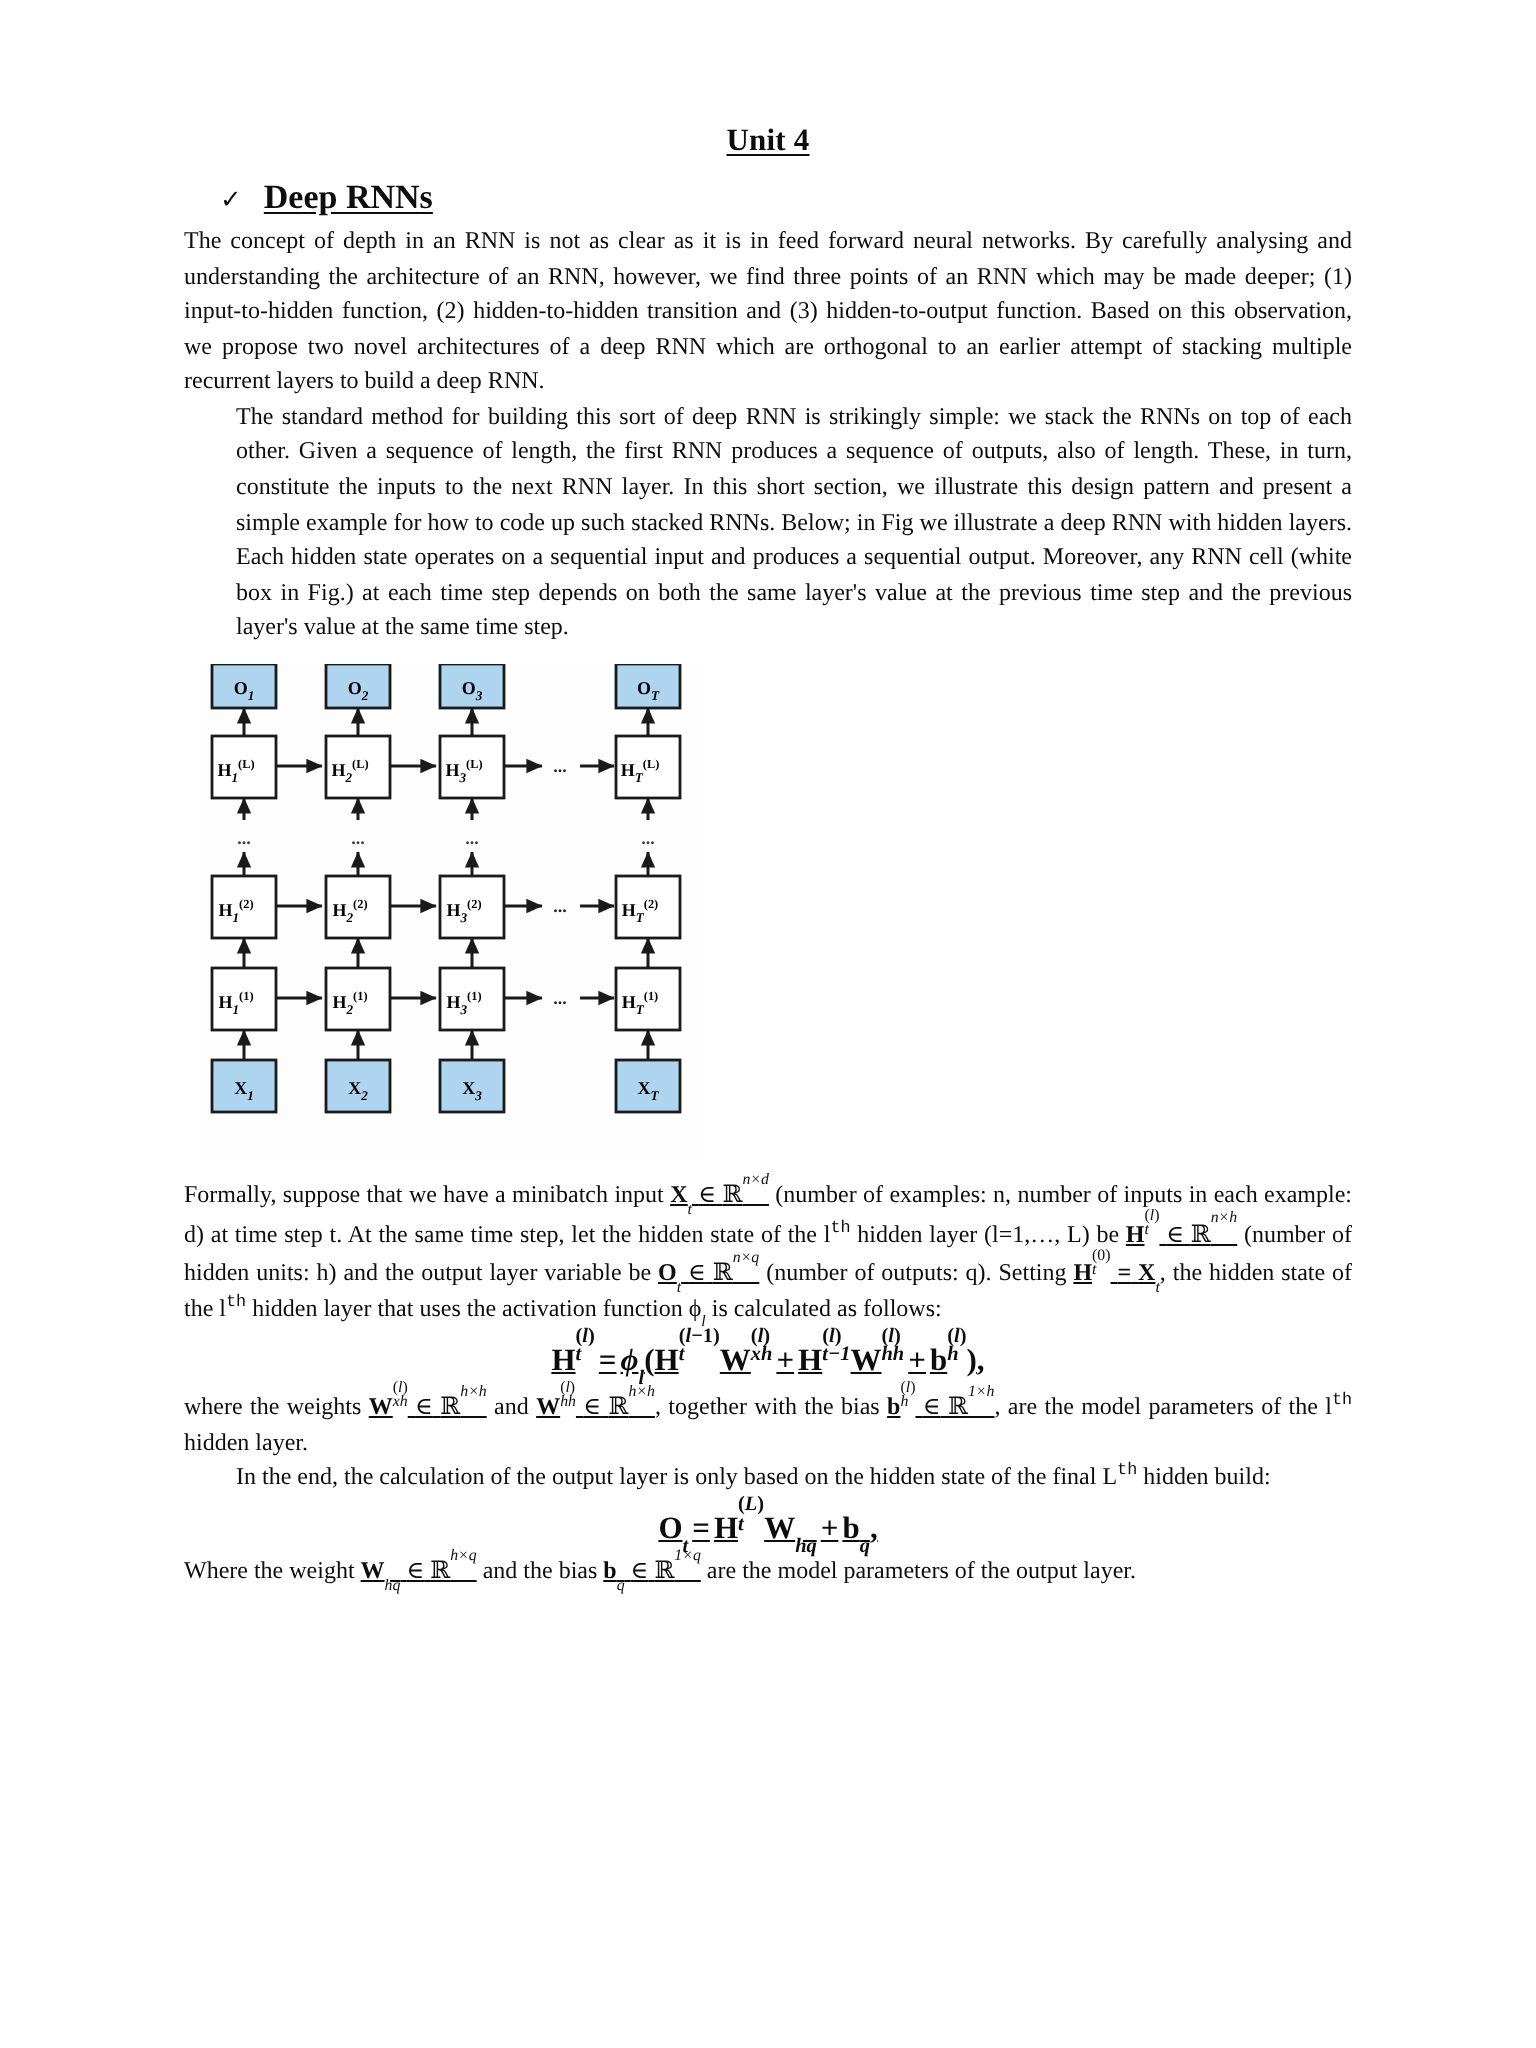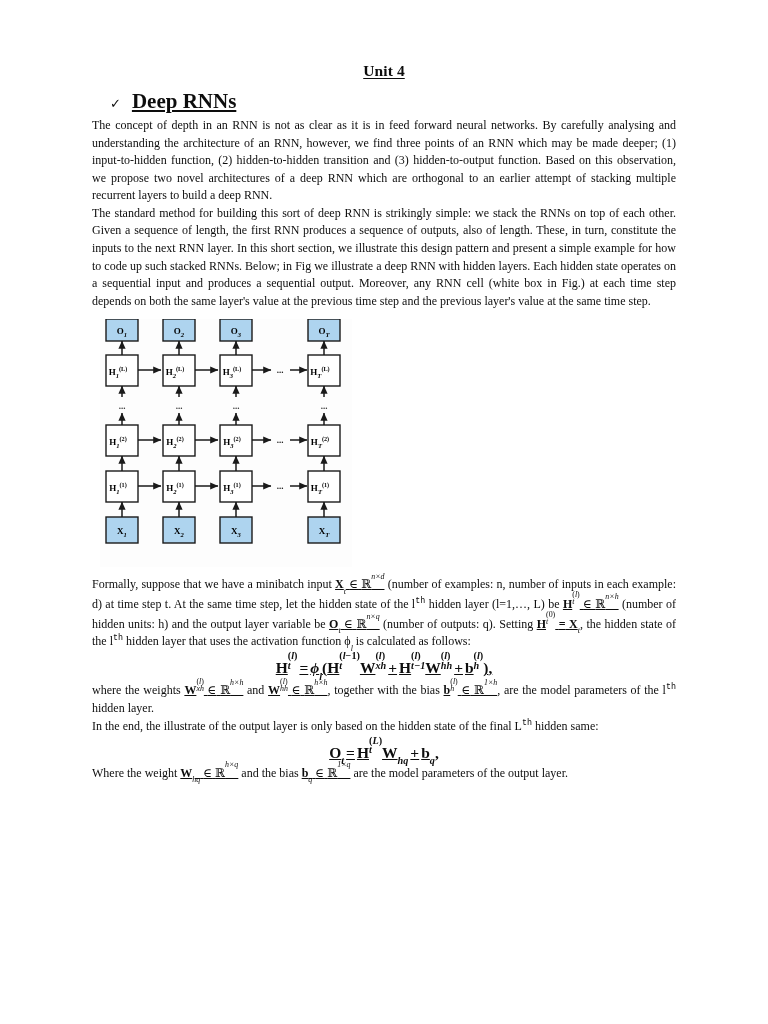--- a/index.html
+++ b/index.html
@@ -45,34 +45,34 @@
     align-items: baseline;
     gap: 11px;
     margin: 0 0 3px 18px;
   }
   .check-mark {
     font-size: 13px;
     line-height: 1;
   }
   .section-heading .label {
     font-weight: bold;
-    font-size: 21px;
+    font-size: 17px;
     text-decoration: underline;
     text-underline-offset: 2px;
   }
 
   
   p.body {
     margin: 0;
     text-align: justify;
     text-justify: inter-word;
     font-size: 12px;
     line-height: 1.465;
   }
-  p.body + p.body { margin-top: 0; }
+  p.body + p.body { margin-top: 0; margin-left: 26px; }
 
   
   .m { font-style: normal; white-space: nowrap; text-decoration: underline; }
   .bf { font-weight: bold; }
   .it { font-style: italic; }
   sub, sup {
     font-size: 66%;
     line-height: 0;
     position: relative;
   }
@@ -295,21 +295,21 @@
     </div>
 
     <p class="body"><span>Formally, suppose that we have a minibatch input </span><span class="m"><span class="bf">X</span><sub class="it">t</sub> <span>∈</span> <span class="bb">ℝ</span><sup class="it">n×d</sup></span><span> (number of examples: n, number of inputs in each example: d) at time step t. At the same time step, let the hidden state of the l</span><span class="sups">th</span><span> hidden layer (l=1,…, L) be </span><span class="m"><span class="bf">H</span><span class="ss"><span class="up">(<span class="it">l</span>)</span><span class="dn it">t</span></span> <span>∈</span> <span class="bb">ℝ</span><sup class="it">n×h</sup></span><span> (number of hidden units: h) and the output layer variable be </span><span class="m"><span class="bf">O</span><sub class="it">t</sub> <span>∈</span> <span class="bb">ℝ</span><sup class="it">n×q</sup></span><span> (number of outputs: q). Setting </span><span class="m"><span class="bf">H</span><span class="ss"><span class="up">(0)</span><span class="dn it">t</span></span> <span class="bf">=</span> <span class="bf">X</span><sub class="it">t</sub></span><span>, the hidden state of the l</span><span class="sups">th</span><span> hidden layer that uses the activation function ϕ</span><sub class="it">l</sub><span> is calculated as follows:</span></p>
 
     <div class="equation">
       <span class="m"><span class="bf">H</span><span class="ss"><span class="up">(<span class="it">l</span>)</span><span class="dn it">t</span></span><span class="op">=</span><span class="eq-it">ϕ</span><sub class="it">l</sub><span>(</span><span class="bf">H</span><span class="ss"><span class="up">(<span class="it">l</span>−1)</span><span class="dn it">t</span></span><span class="bf">W</span><span class="ss"><span class="up">(<span class="it">l</span>)</span><span class="dn it">xh</span></span><span class="op">+</span><span class="bf">H</span><span class="ss"><span class="up">(<span class="it">l</span>)</span><span class="dn it">t−1</span></span><span class="bf">W</span><span class="ss"><span class="up">(<span class="it">l</span>)</span><span class="dn it">hh</span></span><span class="op">+</span><span class="bf">b</span><span class="ss"><span class="up">(<span class="it">l</span>)</span><span class="dn it">h</span></span><span>)</span><span>,</span></span>
     </div>
 
     <p class="body"><span>where the weights </span><span class="m"><span class="bf">W</span><span class="ss"><span class="up">(<span class="it">l</span>)</span><span class="dn it">xh</span></span> <span>∈</span> <span class="bb">ℝ</span><sup class="it">h×h</sup></span><span> and </span><span class="m"><span class="bf">W</span><span class="ss"><span class="up">(<span class="it">l</span>)</span><span class="dn it">hh</span></span> <span>∈</span> <span class="bb">ℝ</span><sup class="it">h×h</sup></span><span>, together with the bias </span><span class="m"><span class="bf">b</span><span class="ss"><span class="up">(<span class="it">l</span>)</span><span class="dn it">h</span></span> <span>∈</span> <span class="bb">ℝ</span><sup class="it">1×h</sup></span><span>, are the model parameters of the l</span><span class="sups">th</span><span> hidden layer.</span></p>
 
-    <p class="body"><span>In the end, the illustrate of the output layer is only based on the hidden state of the final L</span><span class="sups">th</span><span> hidden same:</span></p>
+    <p class="body"><span>In the end, the calculation of the output layer is only based on the hidden state of the final L</span><span class="sups">th</span><span> hidden build:</span></p>
 
     <div class="equation">
       <span class="m"><span class="bf">O</span><sub class="it">t</sub><span class="op">=</span><span class="bf">H</span><span class="ss"><span class="up">(<span class="it">L</span>)</span><span class="dn it">t</span></span><span class="bf">W</span><sub class="it">hq</sub><span class="op">+</span><span class="bf">b</span><sub class="it">q</sub><span>,</span></span>
     </div>
 
     <p class="body"><span>Where the weight </span><span class="m"><span class="bf">W</span><sub class="it">hq</sub> <span>∈</span> <span class="bb">ℝ</span><sup class="it">h×q</sup></span><span> and the bias </span><span class="m"><span class="bf">b</span><sub class="it">q</sub> <span>∈</span> <span class="bb">ℝ</span><sup class="it">1×q</sup></span><span> are the model parameters of the output layer.</span></p>
 
   </div>
 </div>
 

